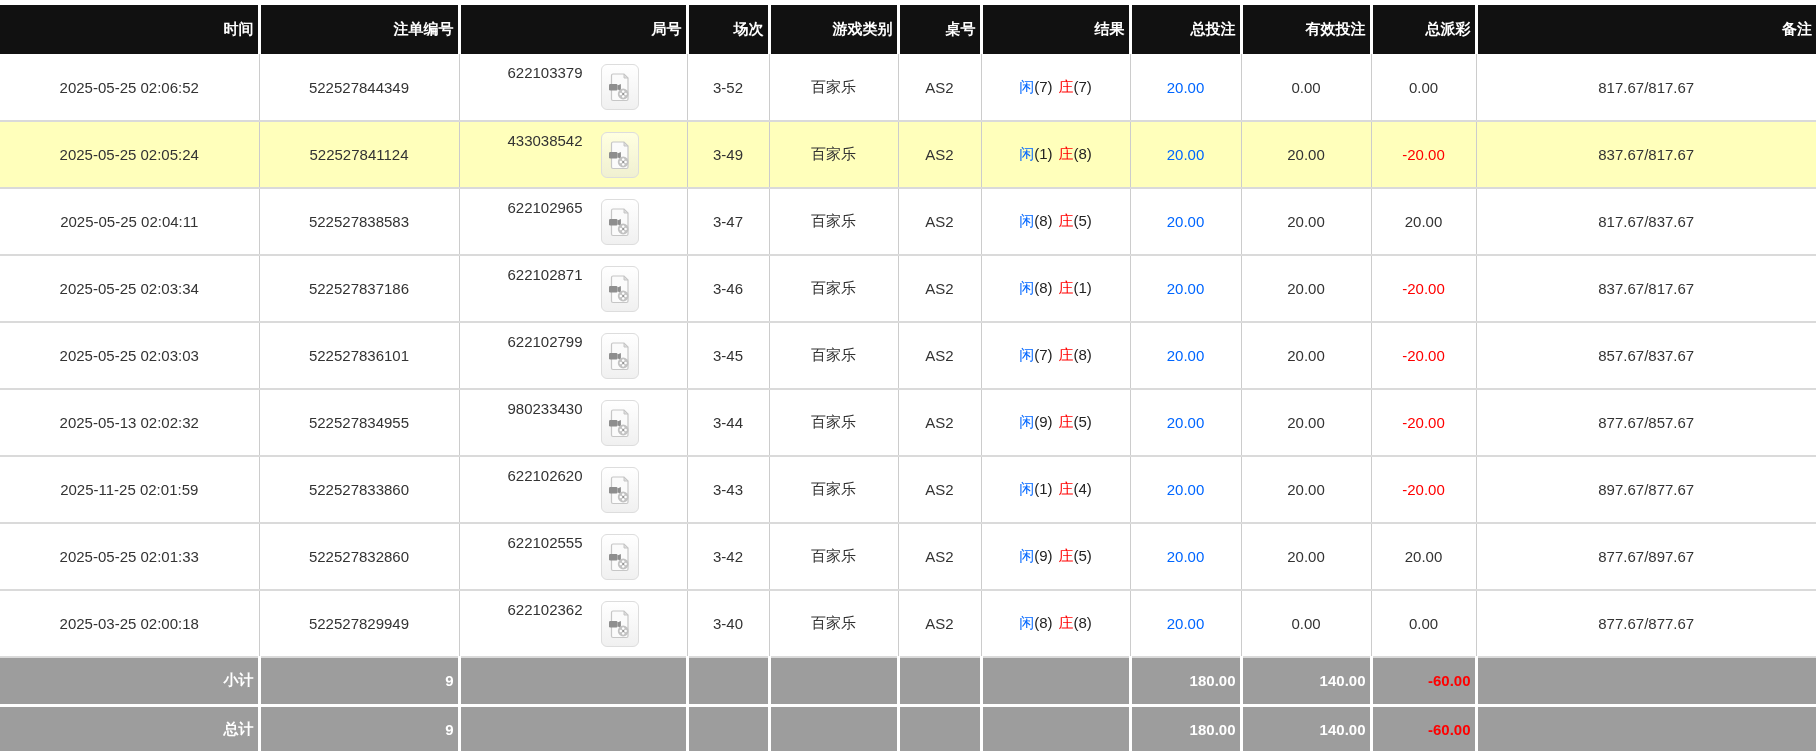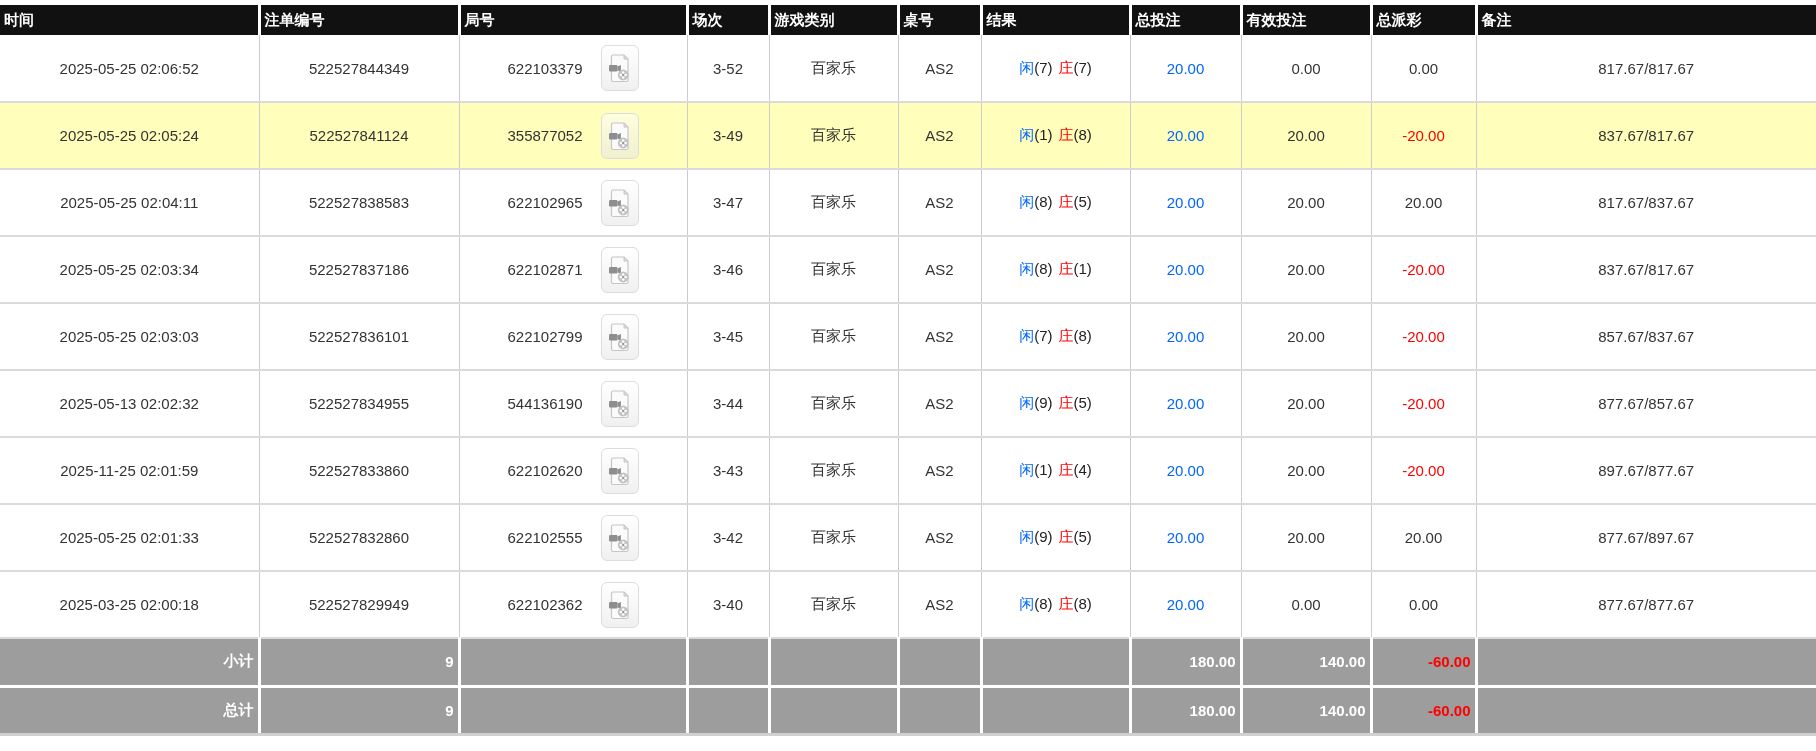--- a/index.html
+++ b/index.html
@@ -27,22 +27,22 @@
   
   col.c1{width:259px}  col.c2{width:200px}  col.c3{width:228px}
   col.c4{width:82px}   col.c5{width:129px}  col.c6{width:83px}
   col.c7{width:149px}  col.c8{width:111px}  col.c9{width:130px}
   col.c10{width:105px} col.c11{width:340px}
 
   thead th{
     background:var(--header-bg);
     color:#ffffff;
     font-weight:bold;
-    height:30px;
-    text-align:left;
+    height:49px;
+    text-align:right;
     vertical-align:middle;
     border-right:3px solid #ffffff;
     padding:0 4px;
   }
   thead th:last-child{border-right:none;}
 
   tbody td{
     height:67px;
     text-align:center;
     vertical-align:middle;
@@ -72,21 +72,21 @@
   tfoot tr:last-child td{border-bottom:3px solid #d0d0d0;margin-left:7px;}
 
   .blue{color:var(--accent-blue);}
   .xian{color:var(--accent-blue);}
   .zhuang{color:var(--accent-red);}
   .rs{color:#222;}
   .neg{color:var(--accent-red) !important;}
 
   .round-wrap{
     display:inline-flex;
-    align-items:center;
+    align-items:flex-start;
     gap:18px;
     justify-content:center;
   }
   .video-btn{
     display:inline-flex;
     align-items:center;
     justify-content:center;
     width:38px;height:46px;
     border:1px solid #dddddd;
     border-radius:6px;
@@ -159,21 +159,21 @@
     <td>0.00</td>
     <td class="negcheck">0.00</td>
     <td>817.67/817.67</td>
   </tr>
 
   <tr class="data-row highlight">
     <td>2025-05-25 02:05:24</td>
     <td>522527841124</td>
     <td>
       <span class="round-wrap">
-        <span>355877052</span>
+        <span>433038542</span>
         <button class="video-btn">
           <svg width="24" height="30" viewBox="0 0 24 30" aria-hidden="true">
             <path d="M5 2 h11 l4 4 v21 a1.5 1.5 0 0 1 -1.5 1.5 h-13.5 a1.5 1.5 0 0 1 -1.5 -1.5 v-23.5 a1.5 1.5 0 0 1 1.5 -1.5 z" fill="#fbfbfb" stroke="#c6c6c6" stroke-width="1.2"></path>
             <path d="M16 2 l4 4 h-4 z" fill="#dddddd" stroke="#c6c6c6" stroke-width="1"></path>
             <rect x="1" y="12" width="8.5" height="6.5" rx="1.2" fill="#8e8e8e"></rect>
             <path d="M9.5 13.5 l3.4 -1.6 v7 l-3.4 -1.6 z" fill="#8e8e8e"></path>
             <circle cx="15.2" cy="22" r="5.4" fill="#c2c2c2"></circle>
             <circle cx="15.2" cy="19.6" r="1.25" fill="#ffffff"></circle>
             <circle cx="15.2" cy="24.4" r="1.25" fill="#ffffff"></circle>
             <circle cx="12.8" cy="22" r="1.25" fill="#ffffff"></circle>
@@ -287,21 +287,21 @@
     <td>20.00</td>
     <td class="negcheck neg">-20.00</td>
     <td>857.67/837.67</td>
   </tr>
 
   <tr class="data-row">
     <td>2025-05-13 02:02:32</td>
     <td>522527834955</td>
     <td>
       <span class="round-wrap">
-        <span>544136190</span>
+        <span>980233430</span>
         <button class="video-btn">
           <svg width="24" height="30" viewBox="0 0 24 30" aria-hidden="true">
             <path d="M5 2 h11 l4 4 v21 a1.5 1.5 0 0 1 -1.5 1.5 h-13.5 a1.5 1.5 0 0 1 -1.5 -1.5 v-23.5 a1.5 1.5 0 0 1 1.5 -1.5 z" fill="#fbfbfb" stroke="#c6c6c6" stroke-width="1.2"></path>
             <path d="M16 2 l4 4 h-4 z" fill="#dddddd" stroke="#c6c6c6" stroke-width="1"></path>
             <rect x="1" y="12" width="8.5" height="6.5" rx="1.2" fill="#8e8e8e"></rect>
             <path d="M9.5 13.5 l3.4 -1.6 v7 l-3.4 -1.6 z" fill="#8e8e8e"></path>
             <circle cx="15.2" cy="22" r="5.4" fill="#c2c2c2"></circle>
             <circle cx="15.2" cy="19.6" r="1.25" fill="#ffffff"></circle>
             <circle cx="15.2" cy="24.4" r="1.25" fill="#ffffff"></circle>
             <circle cx="12.8" cy="22" r="1.25" fill="#ffffff"></circle>

